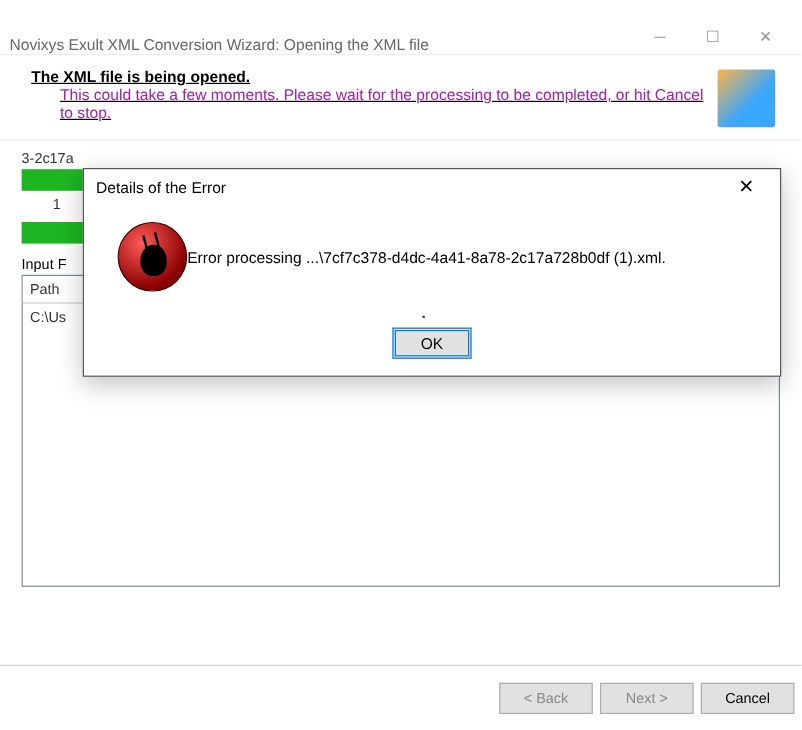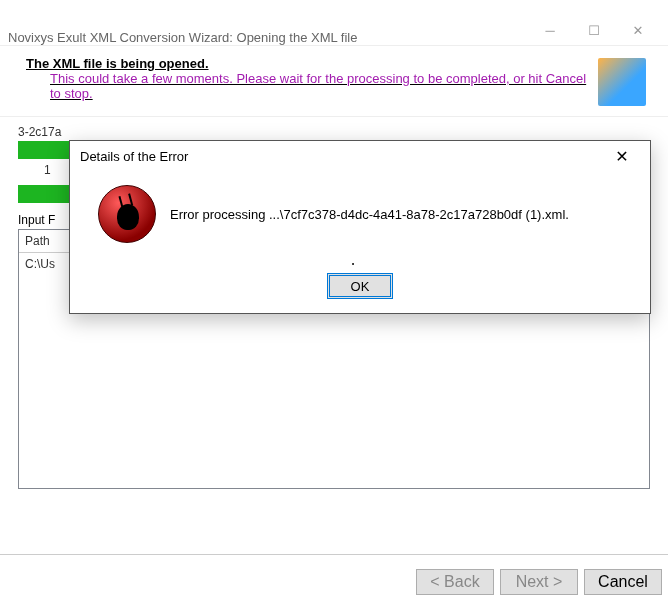--- a/index.html
+++ b/index.html
@@ -91,21 +91,21 @@
     padding-right: 6px;
     gap: 6px;
     background: #fff;
   }
   .wizard-footer button {
     min-width: 78px; height: 26px;
     background: #e1e1e1;
     border: 1px solid #adadad;
     color: #888;
     font-family: inherit;
-    font-size: 16px;
+    font-size: 12px;
   }
   .wizard-footer button.enabled { color: #000; }
   
   .error-dialog {
     position: absolute;
     left: 69px; top: 140px;
     width: 582px;
     background: #fff;
     border: 1px solid #555;
     box-shadow: 0 6px 20px rgba(0,0,0,0.25);
@@ -121,21 +121,20 @@
   .err-close {
     width: 40px; height: 28px;
     display: flex; align-items: center; justify-content: center;
     font-size: 16px;
   }
   .err-content {
     padding: 6px 16px 14px 16px;
   }
   .err-top {
     display: flex; align-items: center;
-    gap: 14px;
     margin-bottom: 10px;
     margin-top: 8px;
   }
   .bug-icon {
     width: 58px; height: 58px;
     border-radius: 50%;
     background: radial-gradient(circle at 35% 30%, #ff5a5a, #8a0000 70%);
     border: 1px solid #400000;
     position: relative;
     flex-shrink: 0;

